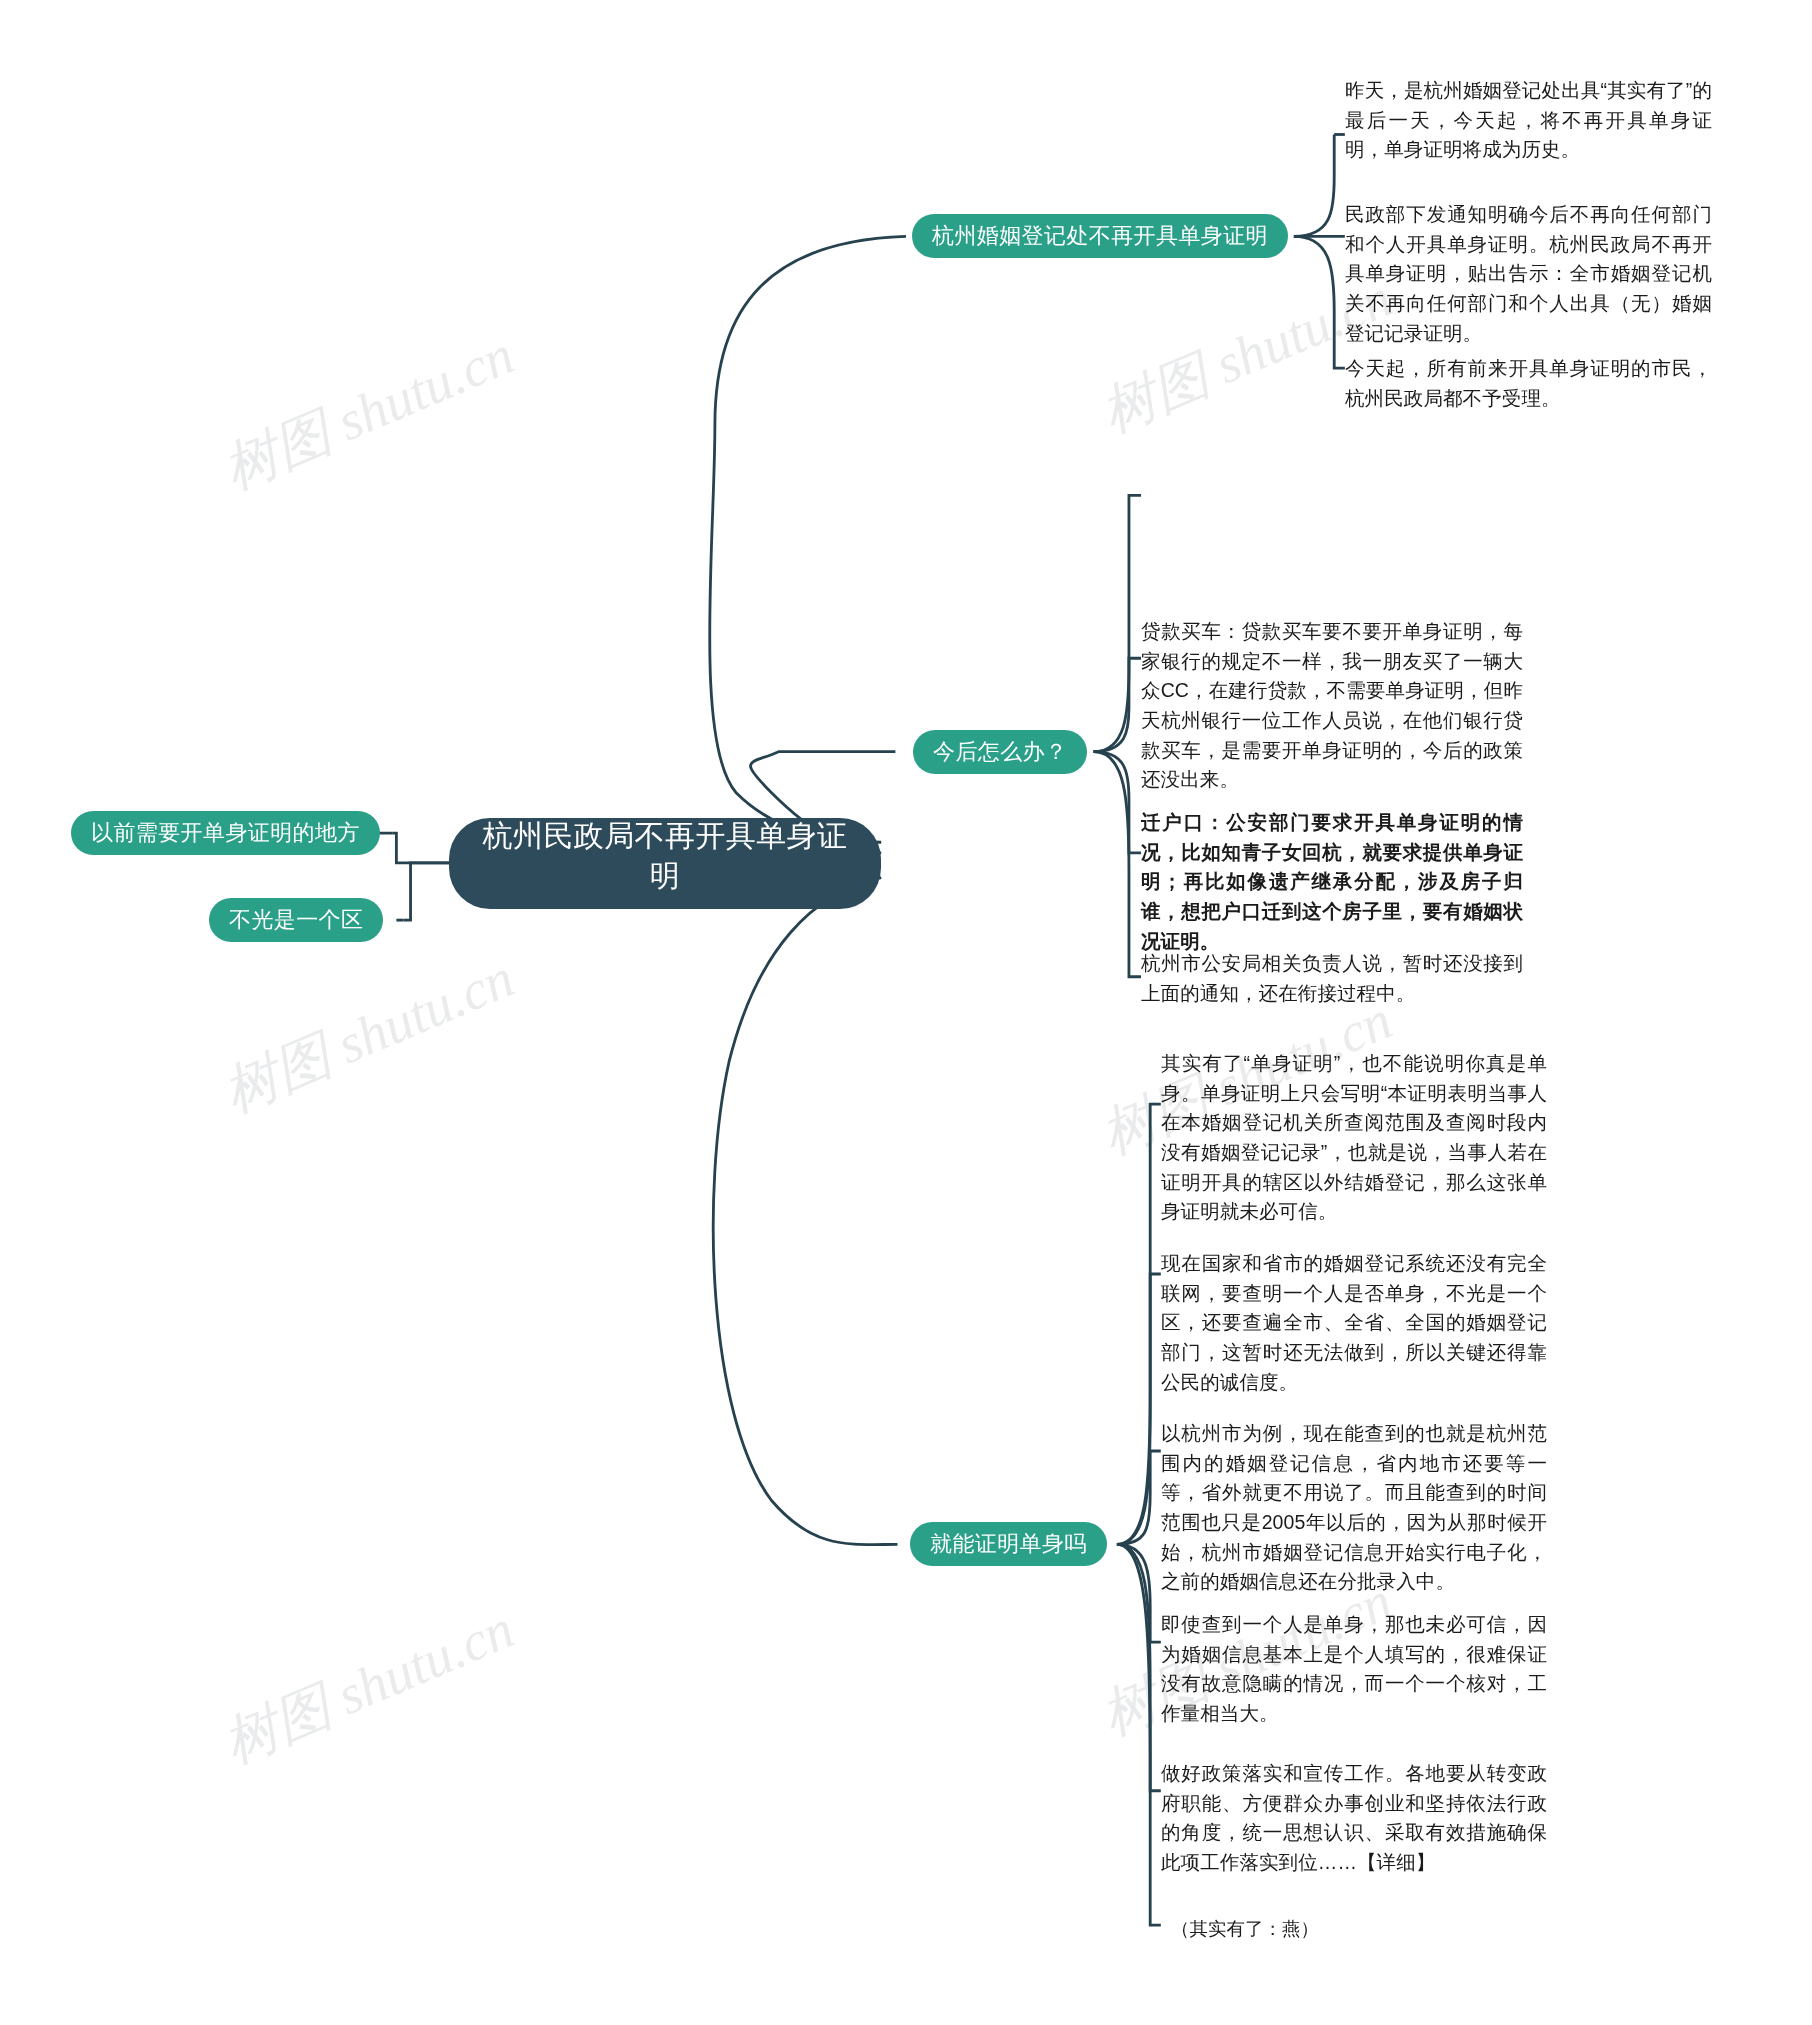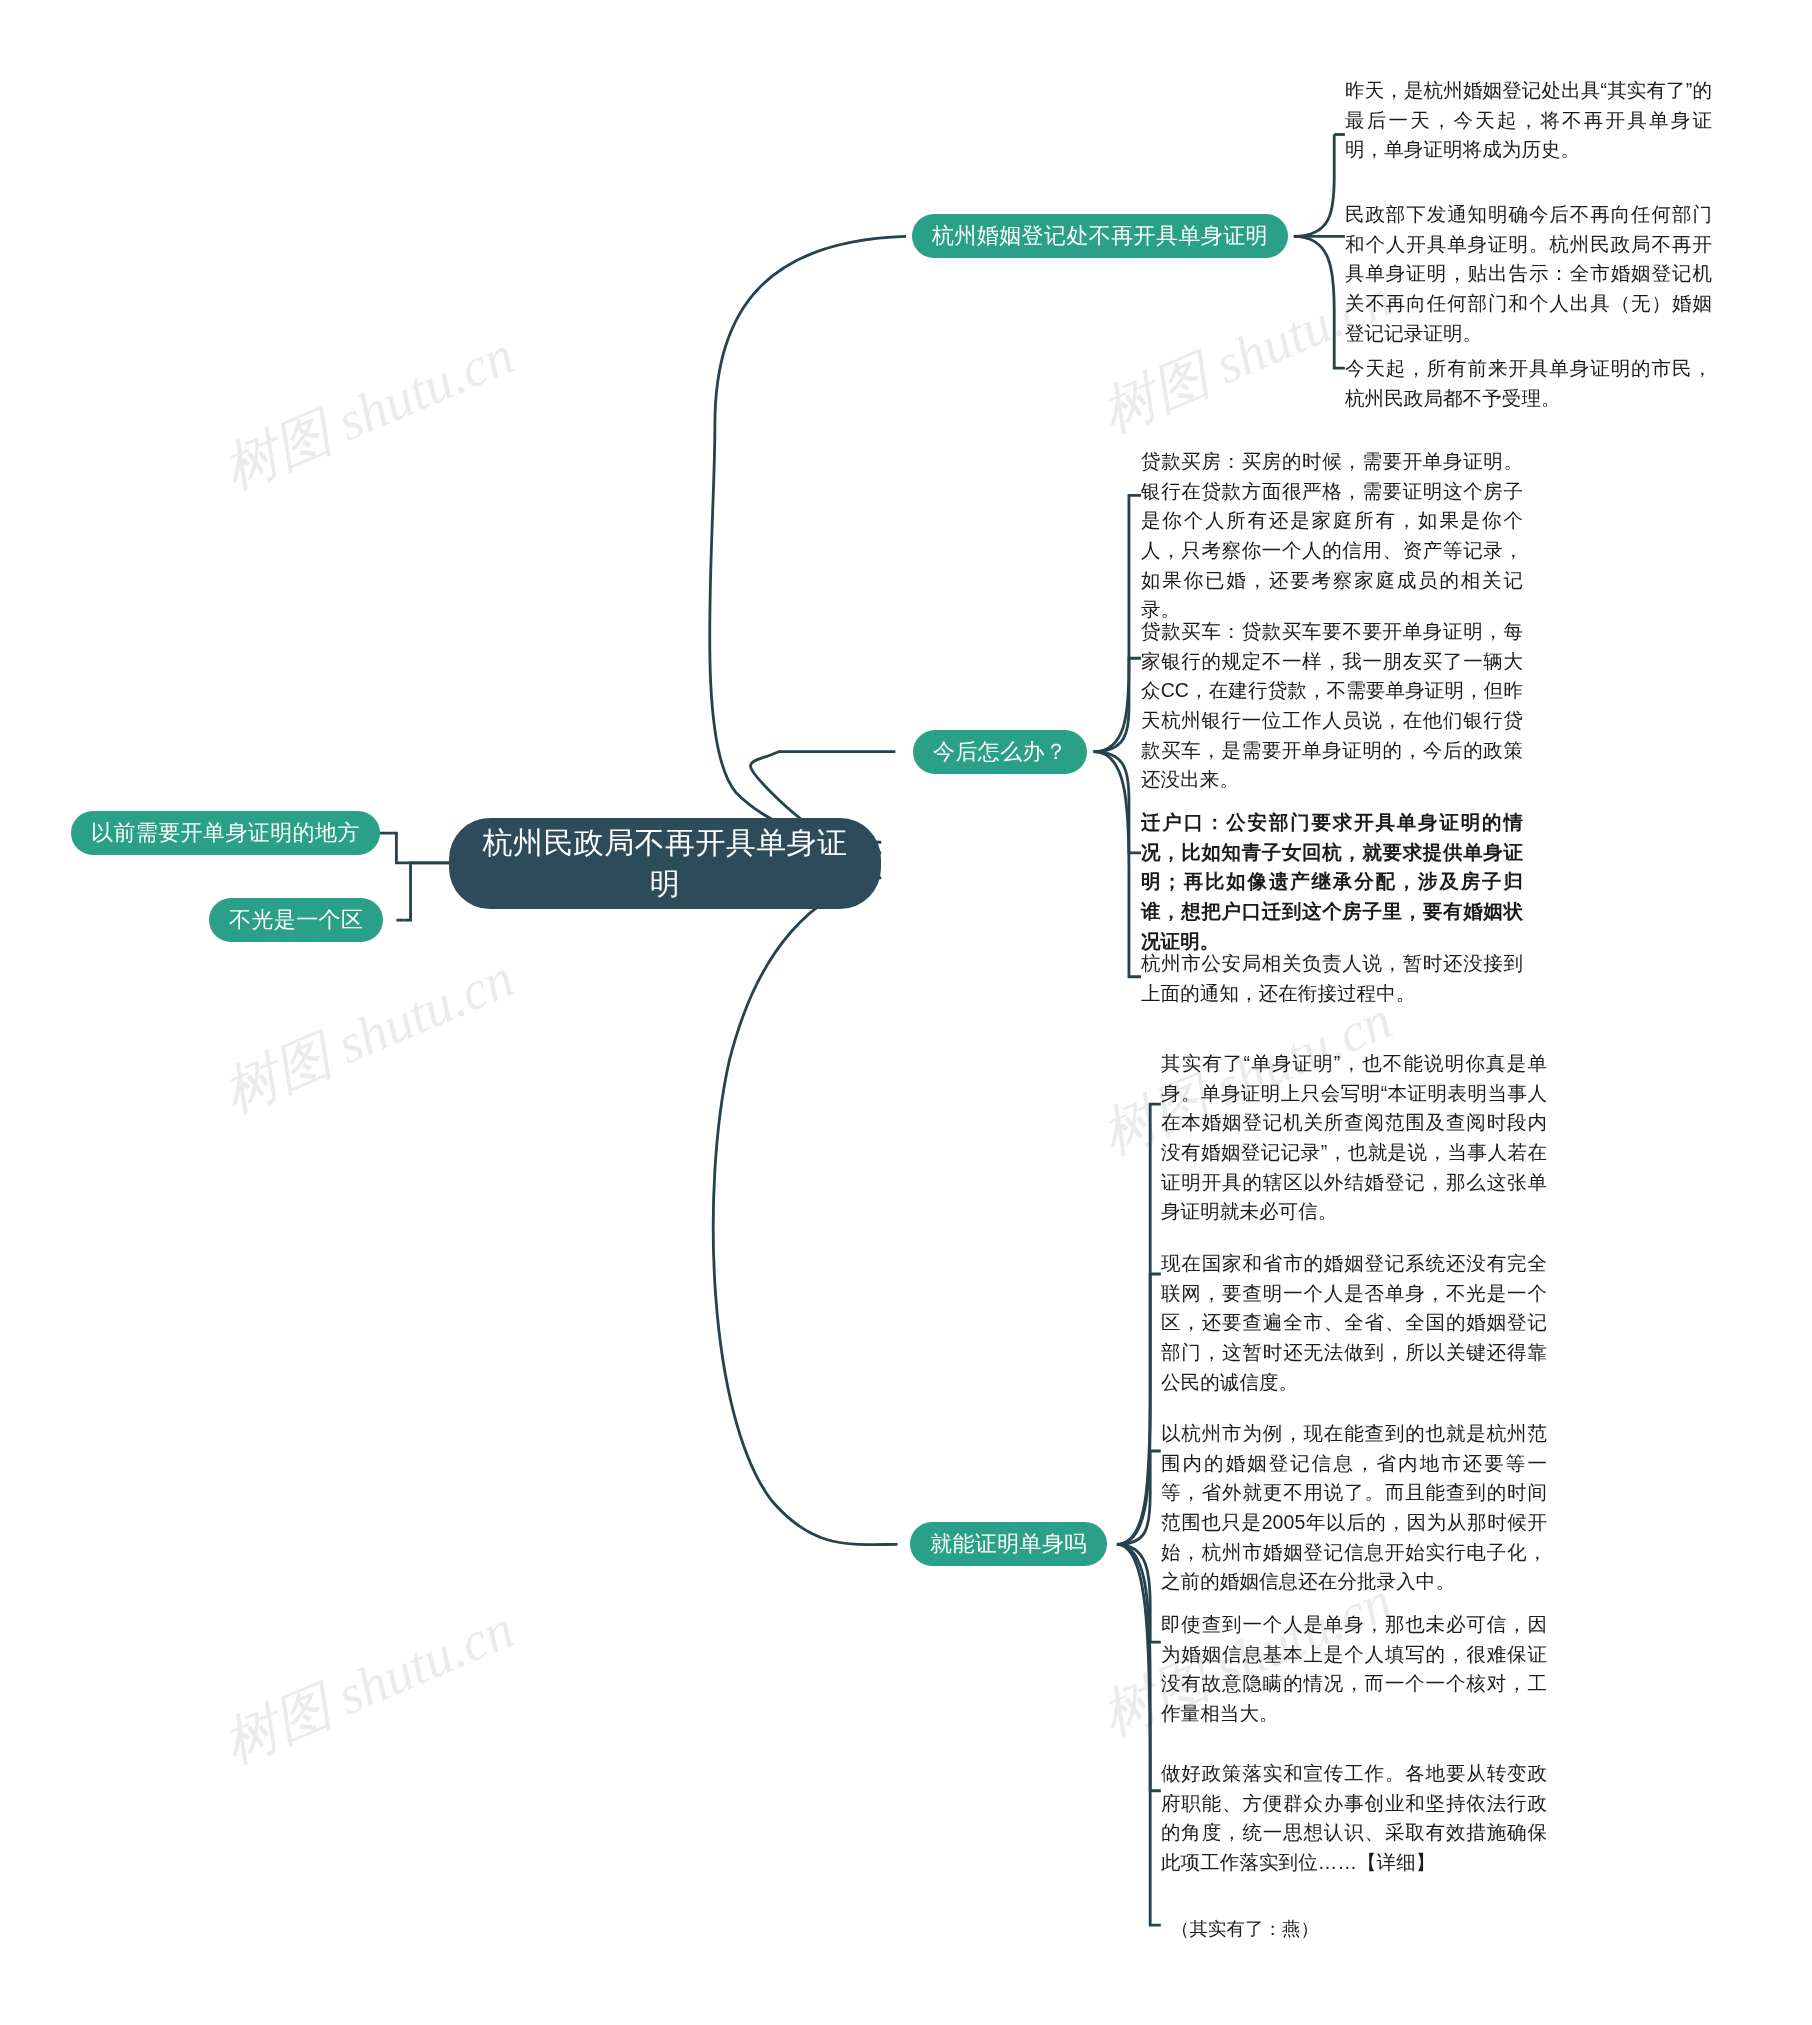--- a/index.html
+++ b/index.html
@@ -116,21 +116,21 @@
     <path d="M 1545 1062 C 1590 1062 1595 1130 1595 1230 L 1595 1380 L 1612 1380"></path>
 
     <path d="M 1578 2182 C 1620 2182 1625 2100 1625 1960 L 1625 1560 L 1640 1560"></path>
     <path d="M 1578 2182 C 1620 2182 1625 2110 1625 2000 L 1625 1800 L 1640 1800"></path>
     <path d="M 1578 2182 C 1620 2182 1625 2160 1625 2110 L 1625 2050 L 1640 2050"></path>
     <path d="M 1578 2182 C 1620 2182 1625 2220 1625 2270 L 1625 2320 L 1640 2320"></path>
     <path d="M 1578 2182 C 1620 2182 1625 2260 1625 2380 L 1625 2530 L 1640 2530"></path>
     <path d="M 1578 2182 C 1620 2182 1625 2300 1625 2500 L 1625 2720 L 1640 2720"></path>
   </svg>
 
-  <div class="node node-root" style="left:449px; top:818px; width:432px; height:91px;">
+  <div class="node node-root" style="left:449px; top:818px; width:432px; height:91px;align-items:flex-end;">
     <span>杭州民政局不再开具单身证明</span>
   </div>
 
   <div class="node node-branch" style="left:71px; top:811px; height:44px;">
     <span>以前需要开单身证明的地方</span>
   </div>
 
   <div class="node node-branch" style="left:209px; top:898px; height:44px;">
     <span>不光是一个区</span>
   </div>
@@ -140,21 +140,20 @@
   </div>
 
   <div class="leaf" style="left:1345px; top:76px; width:367px;">昨天，是杭州婚姻登记处出具“其实有了”的最后一天，今天起，将不再开具单身证明，单身证明将成为历史。</div>
   <div class="leaf" style="left:1345px; top:200px; width:367px;">民政部下发通知明确今后不再向任何部门和个人开具单身证明。杭州民政局不再开具单身证明，贴出告示：全市婚姻登记机关不再向任何部门和个人出具（无）婚姻登记记录证明。</div>
   <div class="leaf" style="left:1345px; top:354px; width:367px;">今天起，所有前来开具单身证明的市民，杭州民政局都不予受理。</div>
 
   <div class="node node-branch" style="left:913px; top:730px; height:44px;">
     <span>今后怎么办？</span>
   </div>
 
-  <div class="leaf" style="left:1141px; top:447px; width:382px;">贷款买房：买房的时候，需要开单身证明。银行在贷款方面很严格，需要证明这个房子是你个人所有还是家庭所有，如果是你个人，只考察你一个人的信用、资产等记录，如果你已婚，还要考察家庭成员的相关记录。</div>
   <div class="leaf" style="left:1141px; top:617px; width:382px;">贷款买车：贷款买车要不要开单身证明，每家银行的规定不一样，我一朋友买了一辆大众CC，在建行贷款，不需要单身证明，但昨天杭州银行一位工作人员说，在他们银行贷款买车，是需要开单身证明的，今后的政策还没出来。</div>
   <div class="leaf" style="left:1141px; top:808px; width:382px;font-weight:bold;">迁户口：公安部门要求开具单身证明的情况，比如知青子女回杭，就要求提供单身证明；再比如像遗产继承分配，涉及房子归谁，想把户口迁到这个房子里，要有婚姻状况证明。</div>
   <div class="leaf" style="left:1141px; top:949px; width:382px;">杭州市公安局相关负责人说，暂时还没接到上面的通知，还在衔接过程中。</div>
 
   <div class="node node-branch" style="left:910px; top:1522px; height:44px;">
     <span>就能证明单身吗</span>
   </div>
 
   <div class="leaf" style="left:1161px; top:1049px; width:386px;">其实有了“单身证明”，也不能说明你真是单身。单身证明上只会写明“本证明表明当事人在本婚姻登记机关所查阅范围及查阅时段内没有婚姻登记记录”，也就是说，当事人若在证明开具的辖区以外结婚登记，那么这张单身证明就未必可信。</div>
   <div class="leaf" style="left:1161px; top:1249px; width:386px;">现在国家和省市的婚姻登记系统还没有完全联网，要查明一个人是否单身，不光是一个区，还要查遍全市、全省、全国的婚姻登记部门，这暂时还无法做到，所以关键还得靠公民的诚信度。</div>

